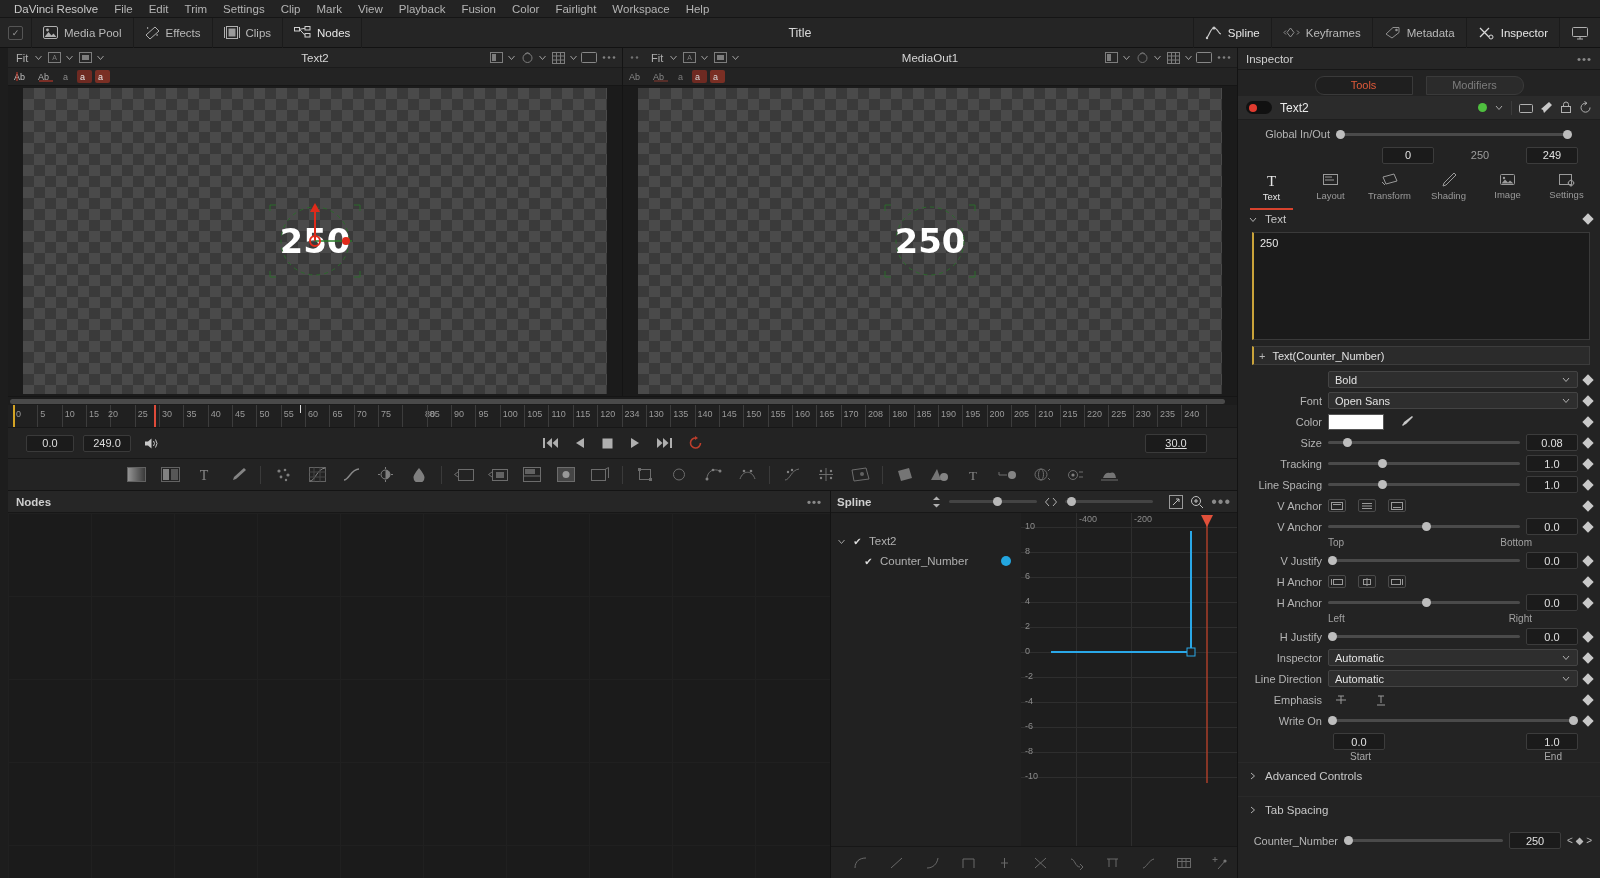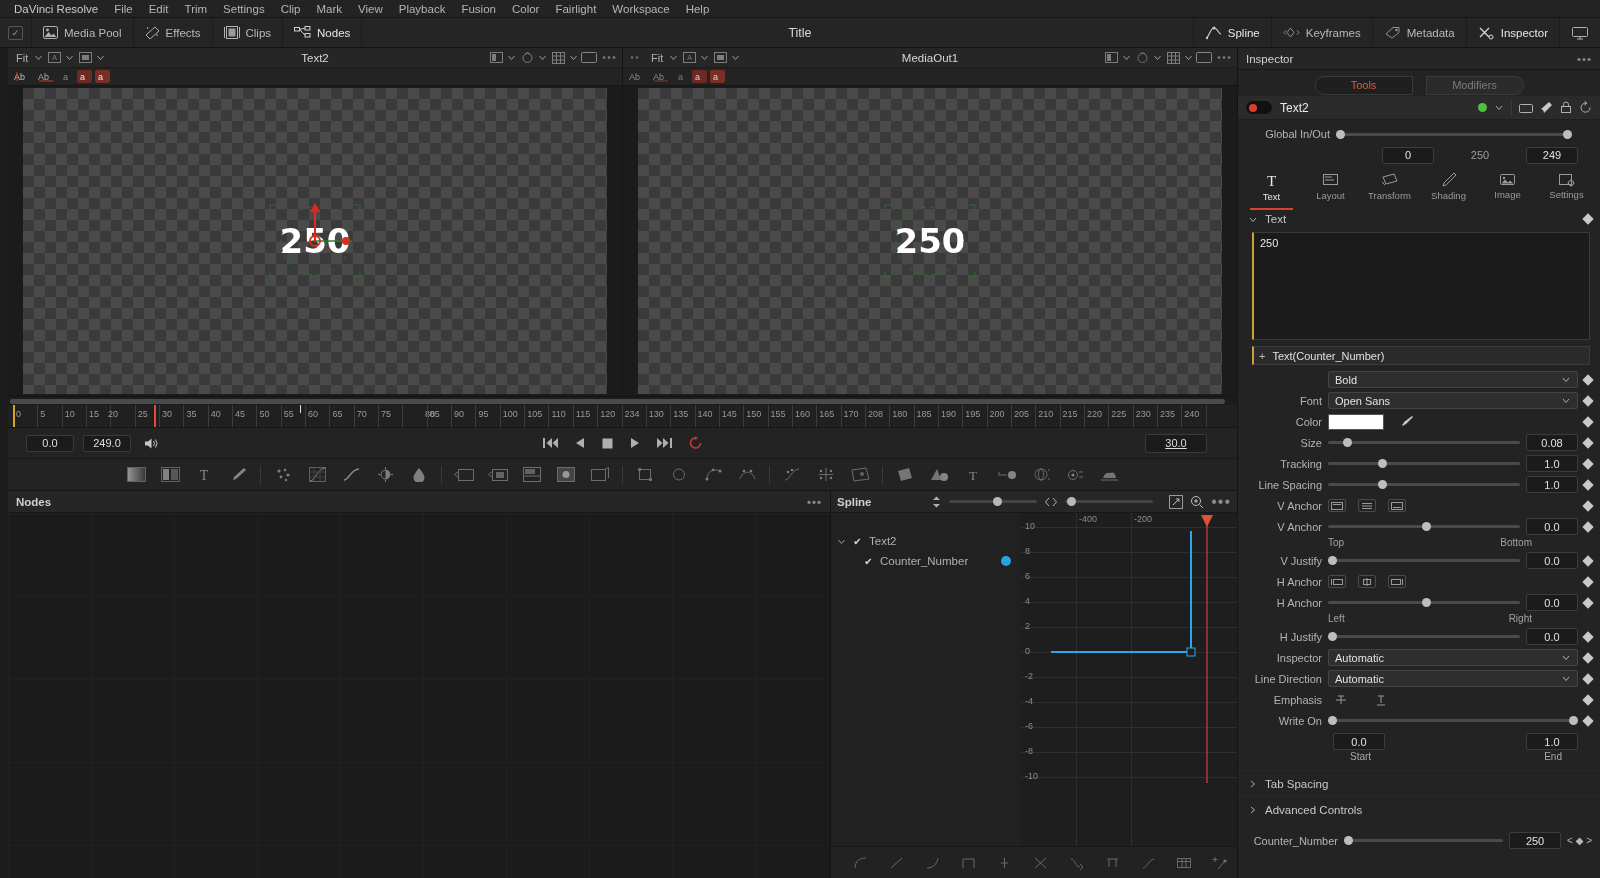--- a/index.html
+++ b/index.html
@@ -1445,36 +1445,36 @@
     </div>
     <div style="display:flex;align-items:center;justify-content:space-between;padding:2px 22px 0 95px;">
       <div class="val">0.0</div>
       <div class="val">1.0</div>
     </div>
     <div style="display:flex;align-items:center;justify-content:space-between;padding:1px 38px 0 112px;font-size:10px;color:#a8a8a8;">
       <span>Start</span>
       <span>End</span>
     </div>
 
+    <div class="exp-row">
+      <span class="ico">
+            <svg width="9" height="10" viewBox="0 0 9 10">
+              <path d="M3 2 L6.5 5 L3 8" fill="none" stroke="#b0b0b0"></path>
+            </svg>
+          </span>
+      <span>Advanced Controls</span>
+    </div>
     <div class="exp-row" style="margin-top:8px">
       <span class="ico">
             <svg width="9" height="10" viewBox="0 0 9 10">
               <path d="M3 2 L6.5 5 L3 8" fill="none" stroke="#b0b0b0"></path>
             </svg>
           </span>
       <span>Tab Spacing</span>
     </div>
-    <div class="exp-row">
-      <span class="ico">
-            <svg width="9" height="10" viewBox="0 0 9 10">
-              <path d="M3 2 L6.5 5 L3 8" fill="none" stroke="#b0b0b0"></path>
-            </svg>
-          </span>
-      <span>Advanced Controls</span>
-    </div>
 
     <div class="row" style="margin-top:8px">
       <span class="lab" style="width:100px">Counter_Number</span>
       <div class="slider">
             <div class="knob" style="left:0"></div>
           </div>
       <div class="val">250</div>
       <span style="font-size:10px;color:#b8b8b8;display:flex;gap:2px">&lt; ◆ &gt;</span>
     </div>
   </div>

